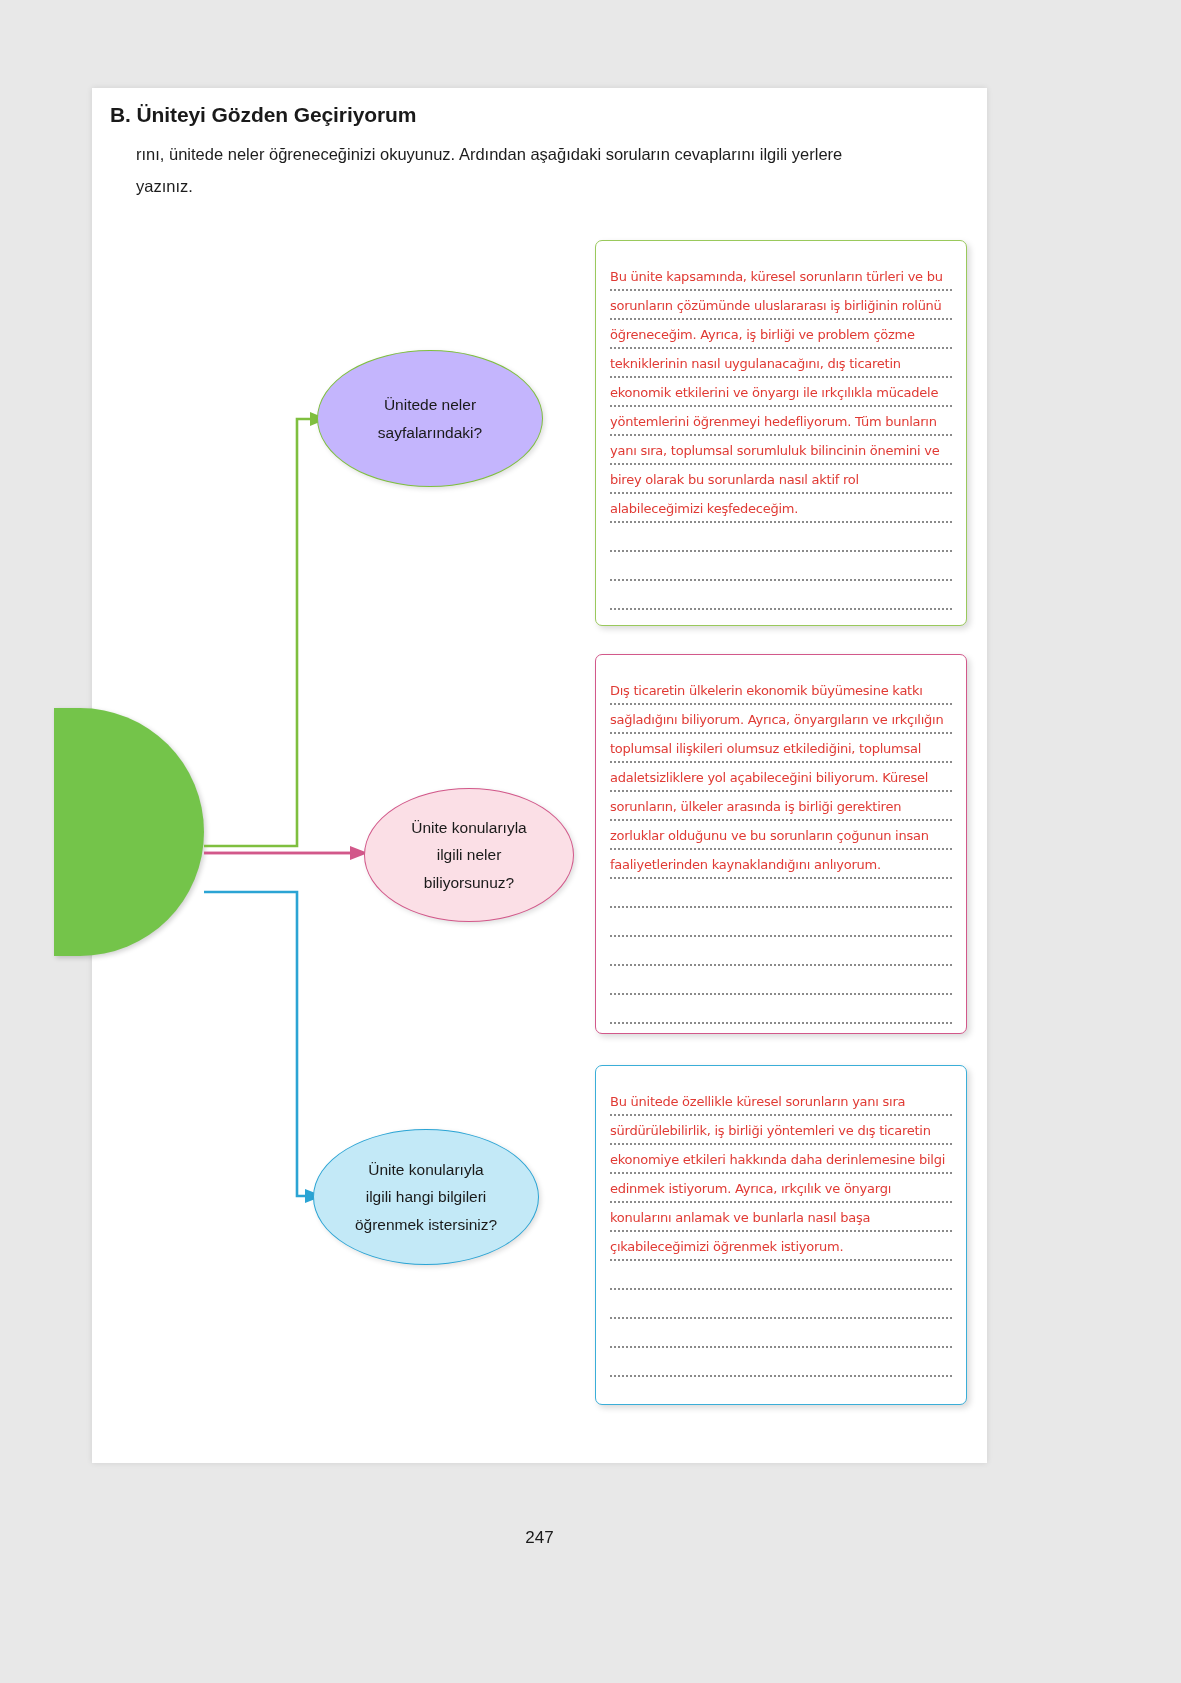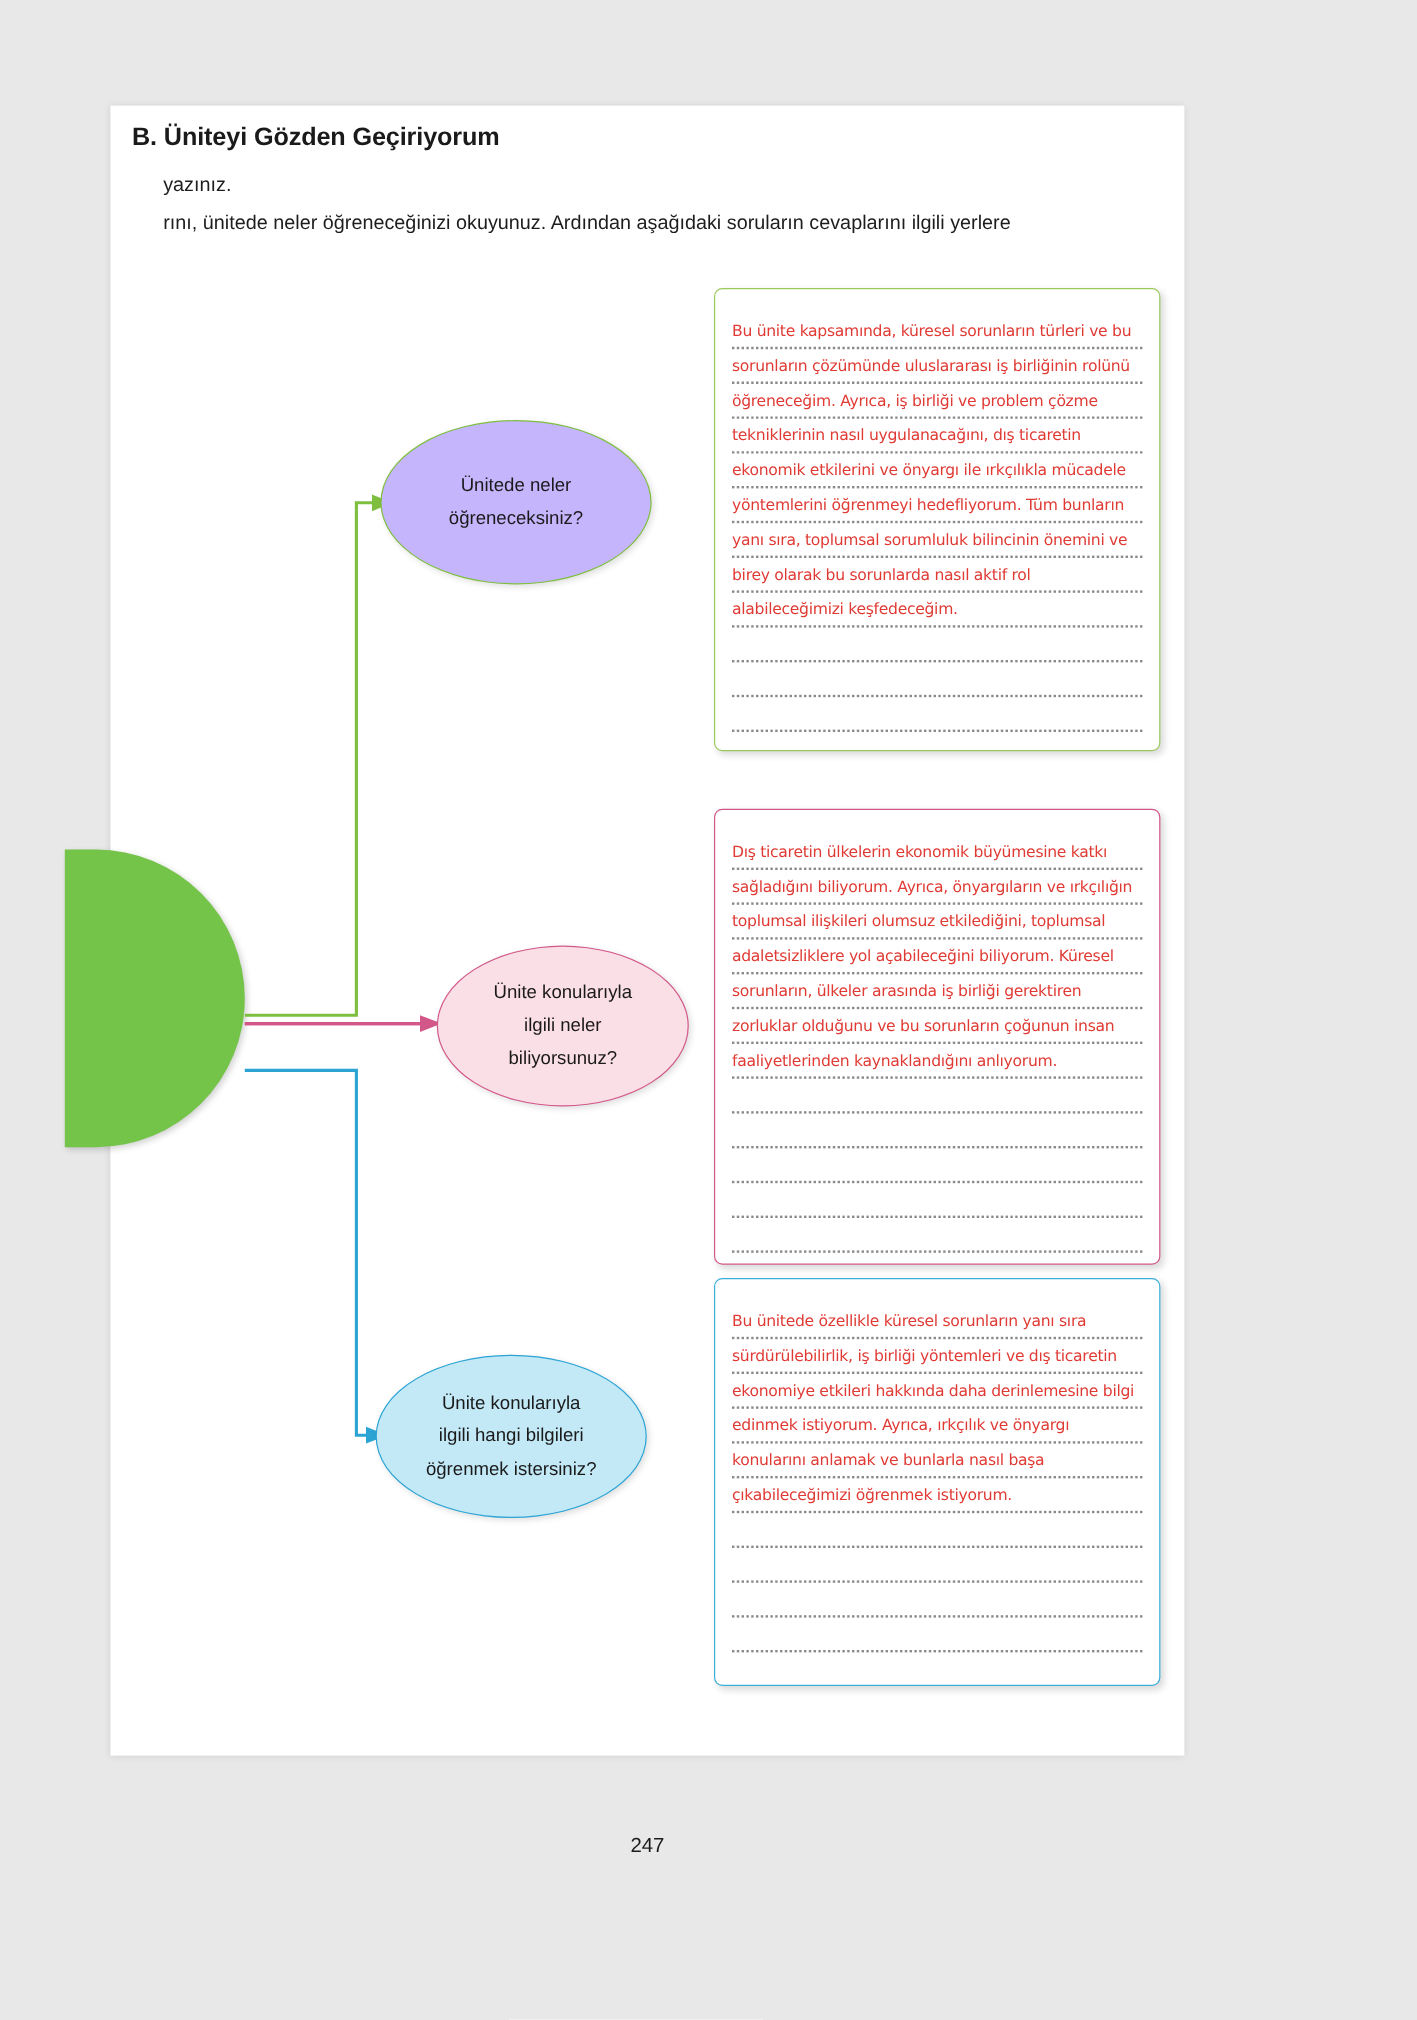--- a/index.html
+++ b/index.html
@@ -91,21 +91,21 @@
   
   .abox{
     position:absolute;
     box-sizing:border-box;
     border-radius:7px;
     background:#ffffff;
     box-shadow:3px 3px 6px rgba(0,0,0,0.15);
     overflow:hidden;
   }
   .abox.green{left:503px; top:152px; width:372px; height:386px; border:1.4px solid #9ac95c;}
-  .abox.pink {left:503px; top:566px; width:372px; height:380px; border:1.4px solid #d2588a;margin-top:20px;}
+  .abox.pink {left:503px; top:566px; width:372px; height:380px; border:1.4px solid #d2588a;}
   .abox.blue {left:503px; top:977px; width:372px; height:340px; border:1.4px solid #3aaed8;}
 
   .lines{position:absolute;left:14px;right:14px;top:0;bottom:0;}
   .dline{
     position:absolute;left:0;right:0;height:0;
     border-bottom:2px dotted #8a8a8a;
   }
   .answer{
     position:absolute;
     left:14px; right:12px;
@@ -131,42 +131,42 @@
   }
 </style>
 </head>
 <body>
 
 <div class="page">
 
   <div class="heading">B. Üniteyi Gözden Geçiriyorum</div>
 
   <div class="intro">
+    <span class="l2">rını, ünitede neler öğreneceğinizi okuyunuz. Ardından aşağıdaki soruların cevaplarını ilgili yerlere</span>
     <span class="l2">yazınız.</span>
-    <span class="l2">rını, ünitede neler öğreneceğinizi okuyunuz. Ardından aşağıdaki soruların cevaplarını ilgili yerlere</span>
   </div>
 
   <div class="halfdisc"></div>
 
   <svg class="conn" viewBox="0 0 895 1375">
 
     <path d="M112 758 L205 758 L205 331 L218 331" fill="none" stroke="#7fbf3f" stroke-width="2.6"></path>
     <polygon points="218,324 235,331 218,338" fill="#7fbf3f"></polygon>
 
     <path d="M112 765 L258 765" fill="none" stroke="#d2588a" stroke-width="2.6" transform="translate(0,0)"></path>
     <path d="M112 765 L258 765" fill="none" stroke="#d2588a" stroke-width="2.6"></path>
     <polygon points="258,758 276,765 258,772" fill="#d2588a"></polygon>
 
     <path d="M112 804 L205 804 L205 1108 L213 1108" fill="none" stroke="#2ba4d4" stroke-width="2.6"></path>
     <polygon points="213,1101 231,1108 213,1115" fill="#2ba4d4"></polygon>
   </svg>
 
   <div class="ellipse ell-green">
     <div>Ünitede neler</div>
-    <div>öğreneceksiniz?</div>
+    <div>sayfalarındaki?</div>
   </div>
 
   <div class="ellipse ell-pink">
     <div>Ünite konularıyla</div>
     <div>ilgili neler</div>
     <div>biliyorsunuz?</div>
   </div>
 
   <div class="ellipse ell-blue">
     <div>Ünite konularıyla</div>

